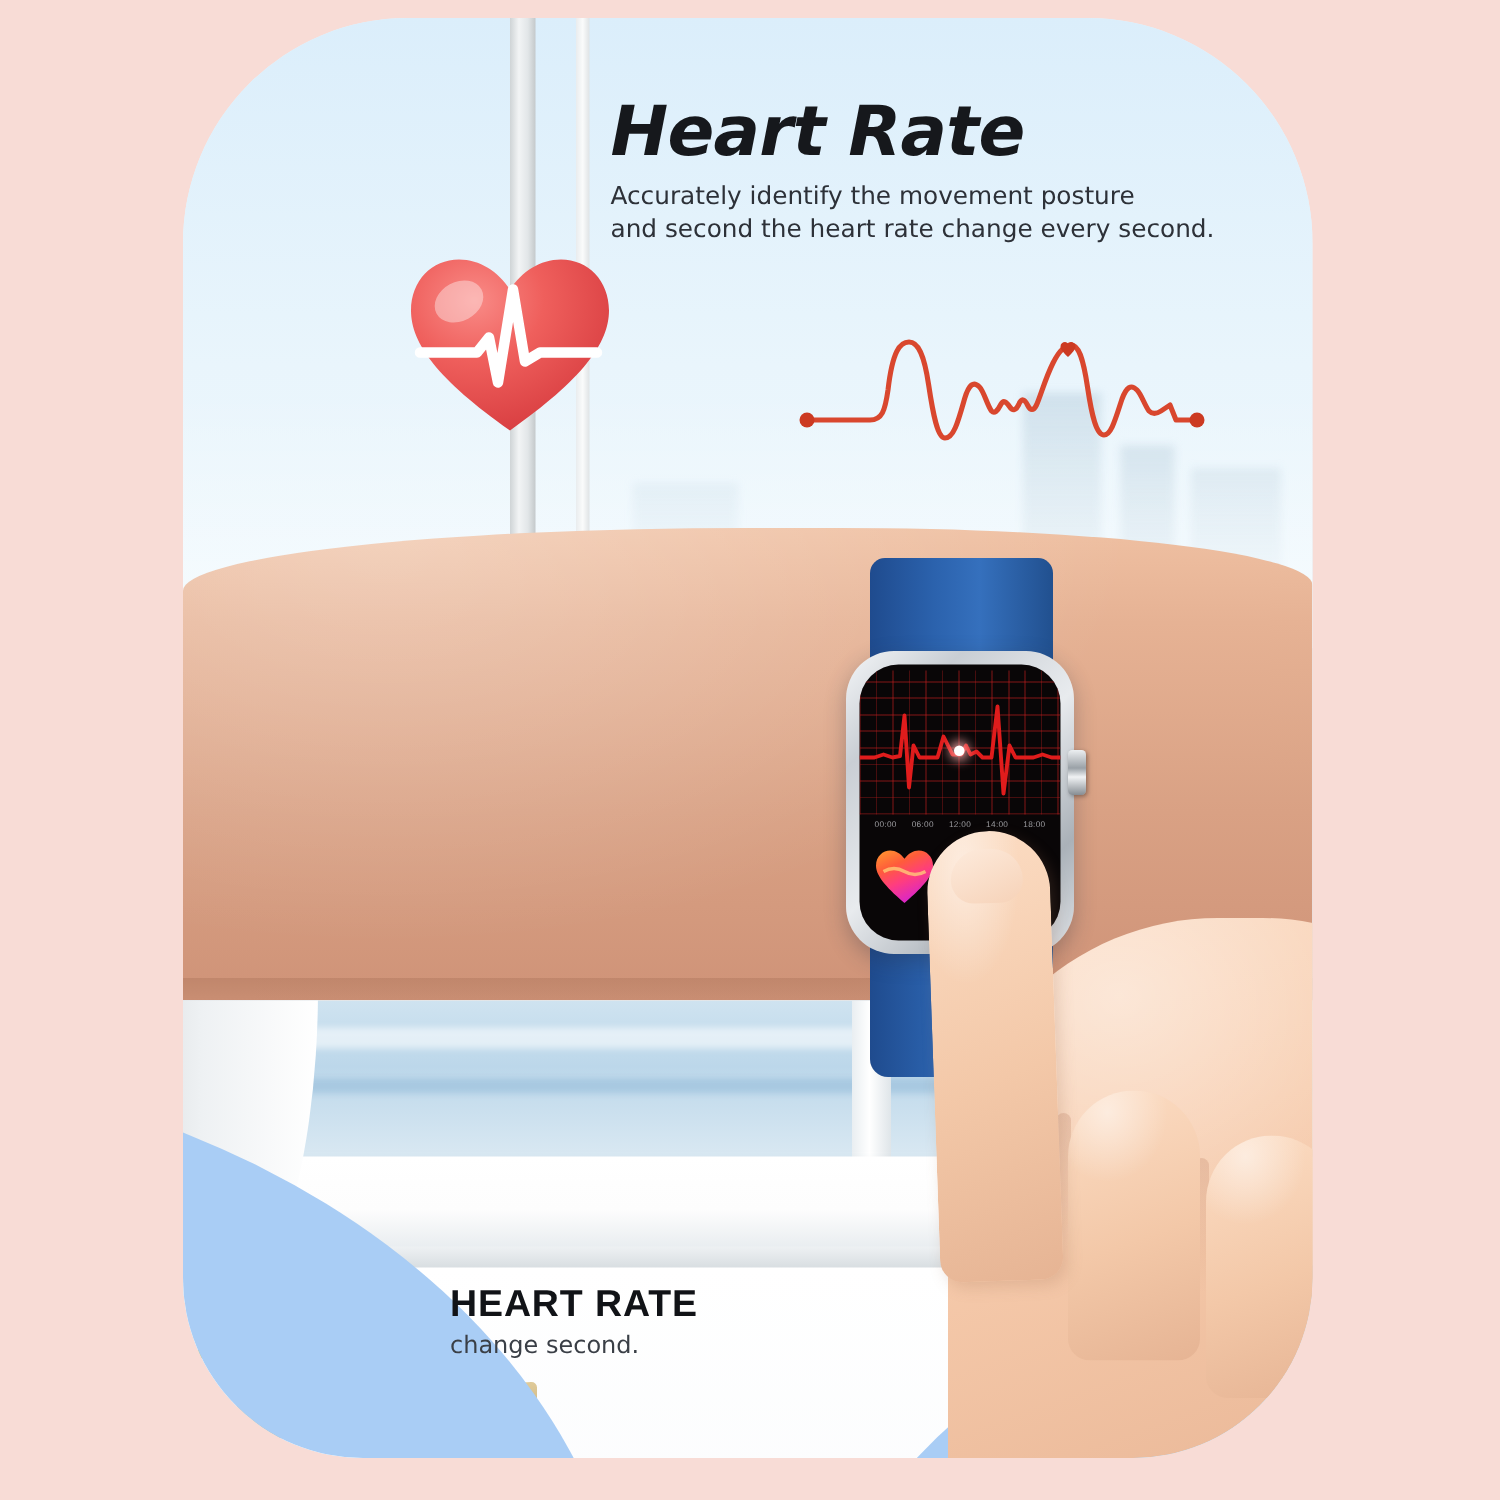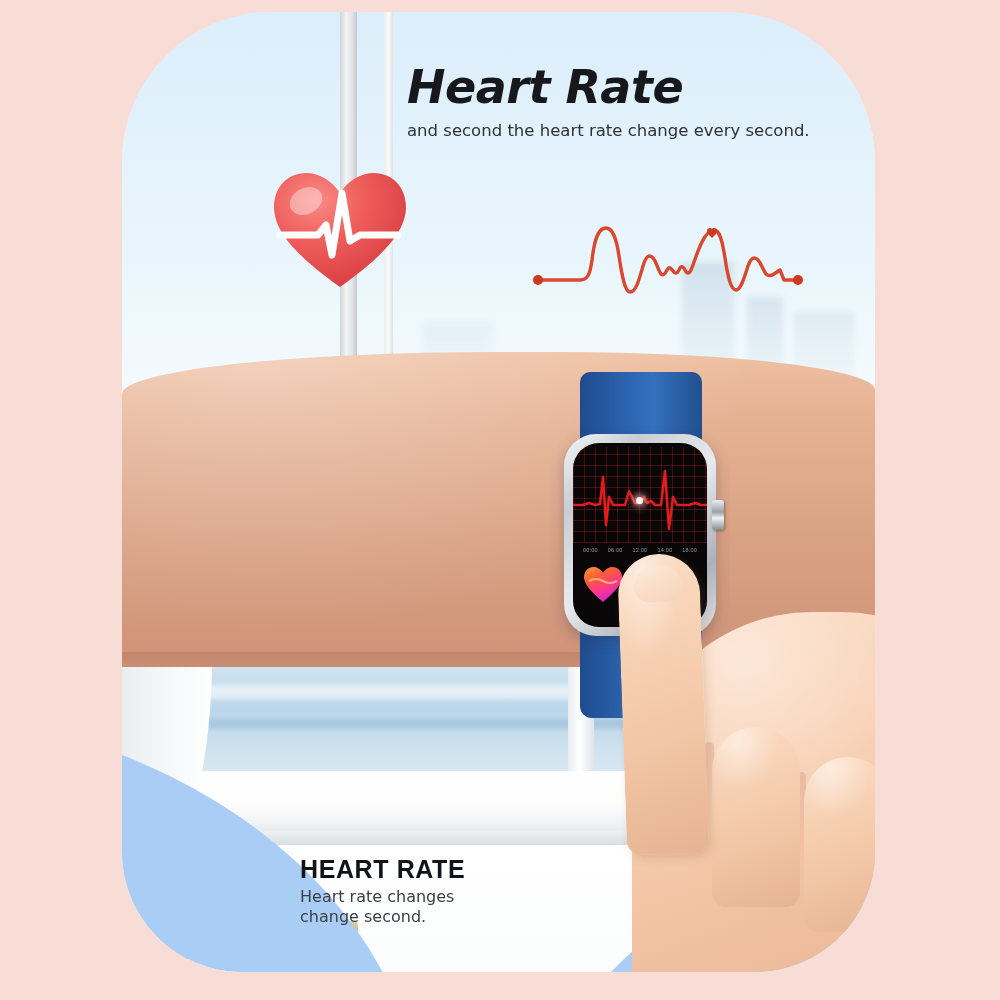--- a/index.html
+++ b/index.html
@@ -490,23 +490,23 @@
       <svg viewBox="0 0 290 90" width="290" height="90">
         <path d="M16 72 L58 72 C66 72 68 66 70 52 C73 26 78 20 84 20 C90 20 94 28 97 48 C100 68 103 84 108 84 C114 84 117 72 121 58 C124 48 127 46 131 50 C134 53 136 62 139 66 C141 68 143 66 145 62 C147 58 149 60 151 63 C153 66 155 66 157 62 C159 57 161 58 163 62 C165 66 167 66 169 62 C172 55 175 44 180 34 C184 26 188 22 192 22 C197 22 200 30 203 50 C206 70 209 82 214 82 C219 82 222 70 226 58 C229 50 232 48 236 52 C239 55 241 62 244 66 C246 68 249 68 252 66 L258 62 L262 72 L276 72" fill="none" stroke="#d9472e" stroke-width="3.4" stroke-linejoin="round" stroke-linecap="round"></path>
         <circle cx="16" cy="72" r="5" fill="#cc3a22"></circle>
         <circle cx="276" cy="72" r="5" fill="#cc3a22"></circle>
         <path d="M190 30 C187 27 185 25 185 23 C185 21 186.5 20 188 20 C189 20 190 20.7 190 21.6 C190 20.7 191 20 192 20 C193.5 20 195 21 195 23 C195 25 193 27 190 30 Z" fill="#cc3a22"></path>
       </svg>
     </div>
 
     <div class="title-block">
       <h1 class="title">Heart Rate</h1>
+      <p class="subtitle">Accurately identify the movement posture</p>
       <p class="subtitle">and second the heart rate change every second.</p>
     </div>
 
     <div class="caption-block">
       <h2 class="caption-title">HEART RATE</h2>
-      <p class="caption-text">Heart rate changes</p>
       <p class="caption-text">change second.</p>
     </div>
 
   </div>
 </div>
 
 </body></html>

